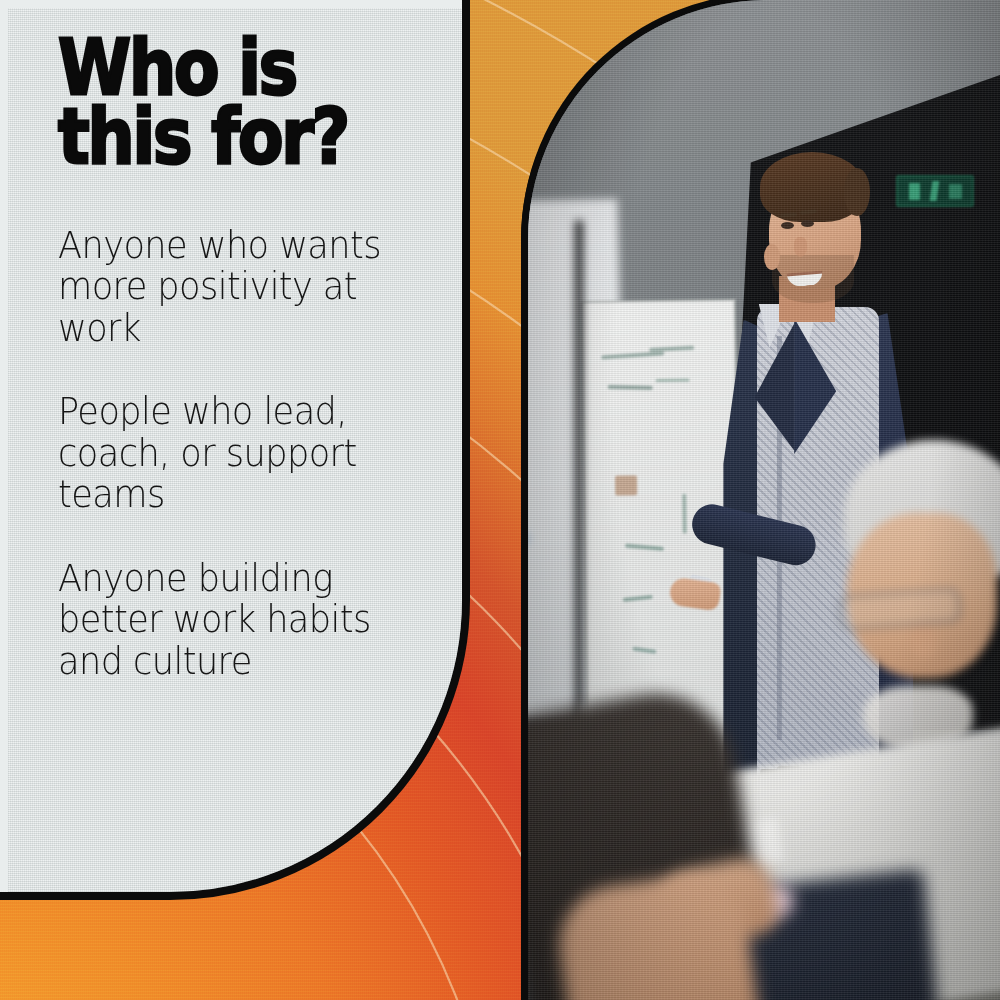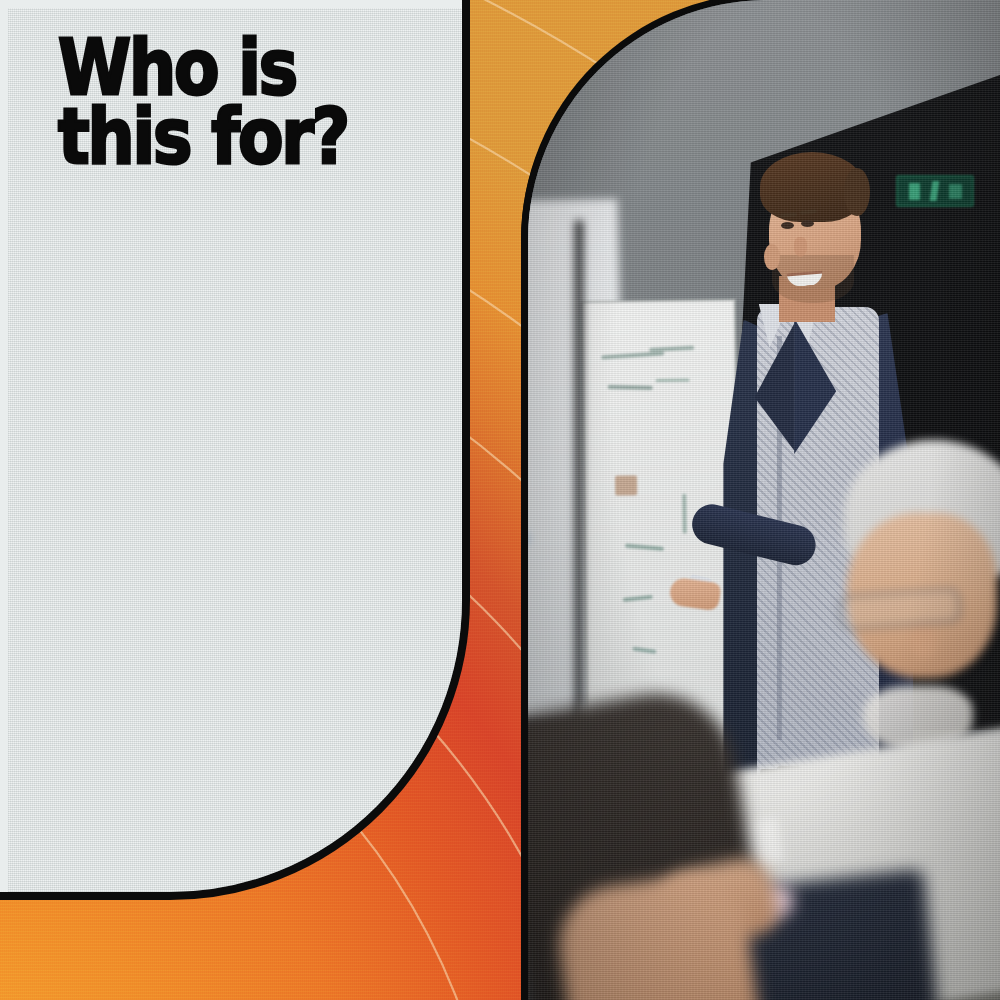--- a/index.html
+++ b/index.html
@@ -507,16 +507,21 @@
       <div class="photo-grain"></div>
     </div>
   </div>
 
   <div class="card">
     <div class="card-inner">
       <div class="card-noise"></div>
 
       <h1 class="headline">Who is<br>this for?</h1>
 
+      <div class="body-block">
+        <p class="para">Anyone who wants more positivity at work</p>
+        <p class="para">People who lead, coach, or support teams</p>
+        <p class="para">Anyone building better work habits and culture</p>
+      </div>
     </div>
   </div>
 
 </div>
 
 </body></html>

